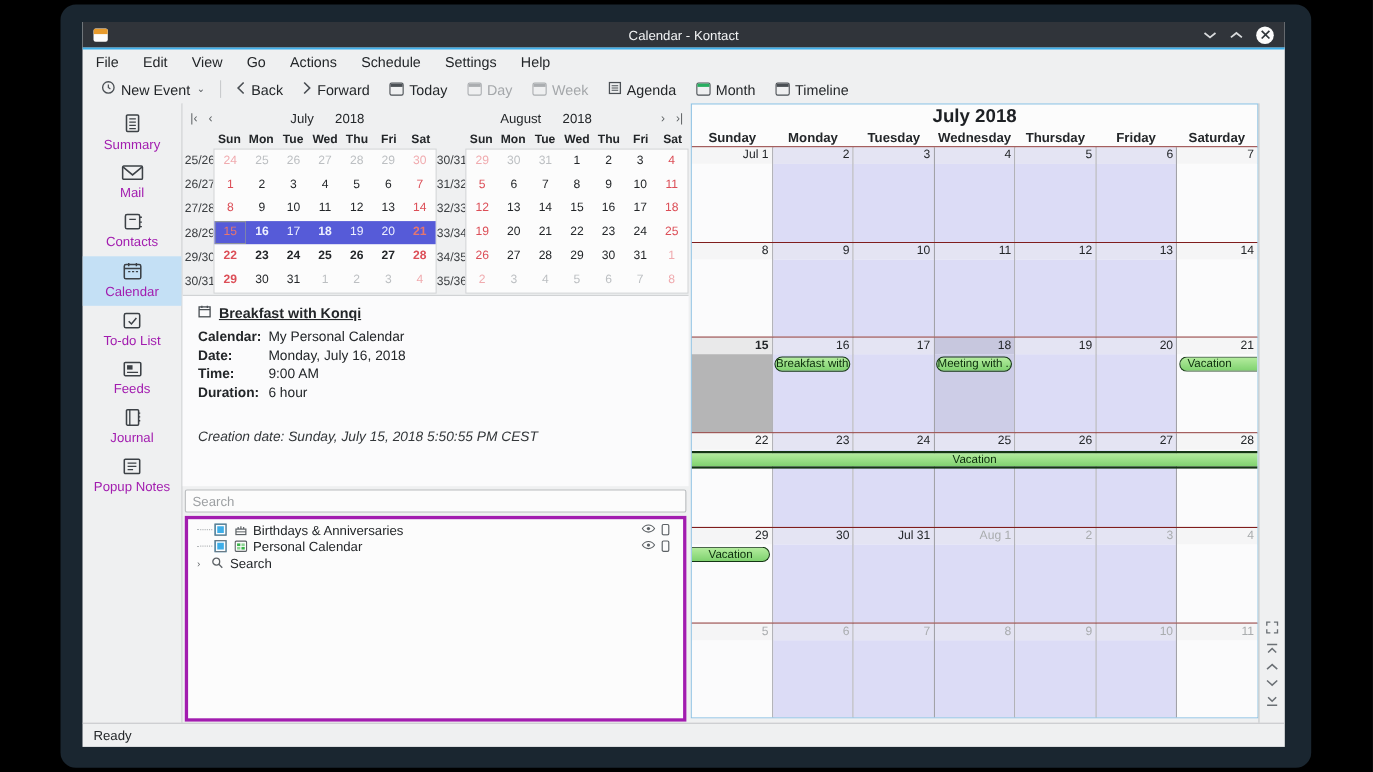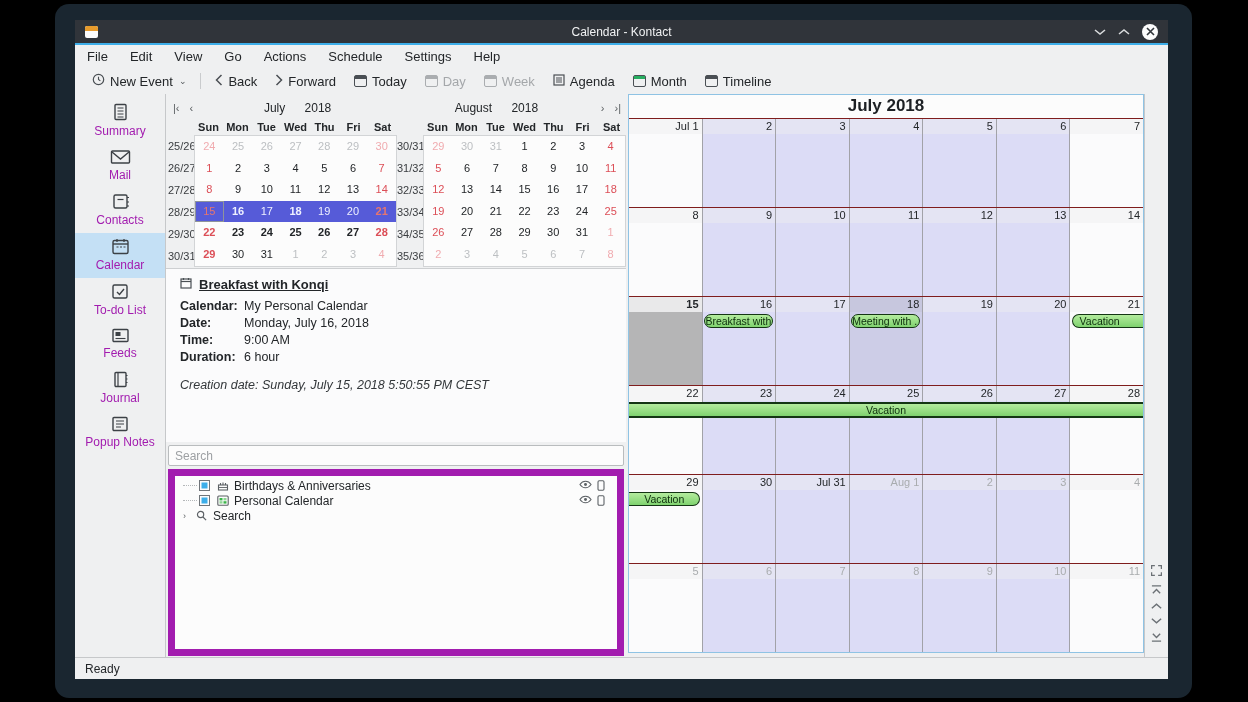--- a/index.html
+++ b/index.html
@@ -74,29 +74,29 @@
   .selrow .c-red { color:#e6766f; }
   .c-today { box-shadow:inset 0 0 0 1px #8f949a; color:#e6766f !important; }
 
   
   .details { height:174px; background:#fbfbfc; border-top:1px solid #cdcfd1; padding:8px 14px;
              font-size:12.5px; color:#232629; flex:none; }
   .det-title-row { display:flex; align-items:center; gap:7px; margin-bottom:7px; }
   .det-title { font-weight:bold; text-decoration:underline; font-size:13px;text-align:center; }
   .det-row { display:flex; margin-bottom:3px; }
   .det-label { font-weight:bold; width:64px; flex:none; }
-  .det-creation { margin-top:14px; font-style:italic; color:#33373a; }
+  .det-creation { margin-top:26px; font-style:italic; color:#33373a; }
 
   
   .search-wrap { padding:3px 2px; flex:none; }
   .search-input { width:100%; height:21px; border:1px solid #b9bcbe; border-radius:2px;
                   background:#fcfcfc; font-size:12px; padding:0 6px; color:#232629;
                   font-family:"Liberation Sans", sans-serif; }
   .search-input::placeholder { color:#9da0a3; }
-  .tree { flex:1; background:#fcfcfc; border:7px solid #a21caf; margin:0 2px 1px; padding-top:2px;
+  .tree { flex:1; background:#fcfcfc; border:3px solid #a21caf; margin:0 2px 1px; padding-top:2px;
           font-size:12px; color:#232629; overflow:hidden; }
   .tree-row { display:flex; align-items:center; height:15px; position:relative; padding-left:8px; }
   .tree-guide { width:14px; border-top:1px dotted #b4b7b9; margin-right:2px; }
   .tree-exp { width:10px; font-size:9px; color:#5c6063; margin-right:2px; }
   .tree-check { width:11px; height:11px; background:#3daee9; border:1px solid #70757a;
                 box-shadow:inset 0 0 0 1.5px #fcfcfc; margin-right:6px; flex:none; }
   .tree-icon { width:13px; margin-right:5px; display:flex; justify-content:center; }
   .tree-actions { margin-left:auto; display:flex; gap:5px; margin-right:12px; }
   .tree-actions svg { display:block; }
 
@@ -573,20 +573,29 @@
                 <path d="M7.6 7.6L11 11"></path>
               </svg>
             </span>
             <span class="tree-label">Search</span>
           </div>
         </div>
     </div>
 
     <div class="monthview">
       <div class="mv-title">July 2018</div>
+      <div class="mv-headers" id="mv-headers">
+          <div class="mv-h">Sunday</div>
+          <div class="mv-h">Monday</div>
+          <div class="mv-h">Tuesday</div>
+          <div class="mv-h">Wednesday</div>
+          <div class="mv-h">Thursday</div>
+          <div class="mv-h">Friday</div>
+          <div class="mv-h">Saturday</div>
+        </div>
       <div class="mv-grid" id="mv-grid">
           <div class="mv-row">
             <div class="mv-cell we">
               <div class="mv-num">Jul 1</div>
               <div class="mv-body"></div>
             </div>
             <div class="mv-cell wd">
               <div class="mv-num">2</div>
               <div class="mv-body"></div>
             </div>

